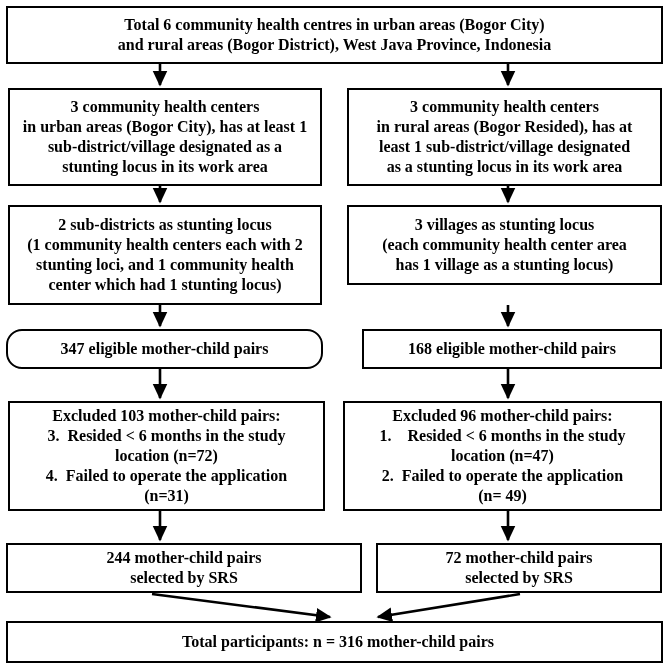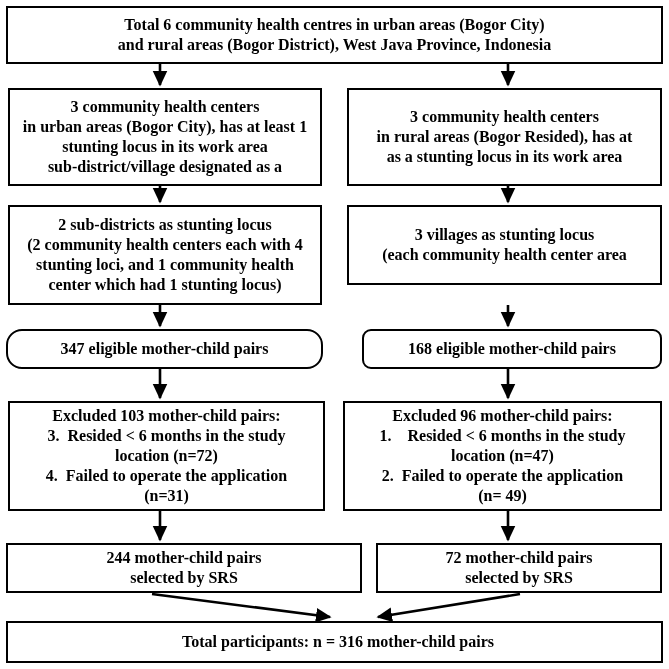--- a/index.html
+++ b/index.html
@@ -55,21 +55,21 @@
   
   #node-total        { left: 6px;   top: 6px;    width: 657px; height: 58px;  }
 
   #node-urban-chc    { left: 8px;   top: 88px;   width: 314px; height: 98px;  }
   #node-rural-chc    { left: 347px; top: 88px;   width: 315px; height: 98px;  }
 
   #node-urban-locus  { left: 8px;   top: 205px;  width: 314px; height: 100px; }
   #node-rural-locus  { left: 347px; top: 205px;  width: 315px; height: 80px; }
 
   #node-urban-elig   { left: 6px;   top: 329px;  width: 317px; height: 40px; border-radius: 16px;  }
-  #node-rural-elig   { left: 362px; top: 329px;  width: 300px; height: 40px; border-radius: 9px;  }
+  #node-rural-elig   { left: 362px; top: 329px;  width: 300px; height: 40px;  }
 
   #node-urban-excl   { left: 8px;   top: 401px;  width: 317px; height: 110px; justify-content: flex-end; }
   #node-rural-excl   { left: 343px; top: 401px;  width: 319px; height: 110px; }
 
   #node-urban-srs    { left: 6px;   top: 543px;  width: 356px; height: 50px;  }
   #node-rural-srs    { left: 376px; top: 543px;  width: 286px; height: 50px;  }
 
   #node-participants { left: 6px;   top: 621px;  width: 657px; height: 42px; padding-left: 12px;  }
 </style>
 </head>
@@ -115,46 +115,48 @@
     <div class="lines">
       <span class="ln">Total 6 community health centres in urban areas (Bogor City)</span>
       <span class="ln">and rural areas (Bogor District), West Java Province, Indonesia</span>
     </div>
   </div>
 
   <div class="node" id="node-urban-chc">
     <div class="lines">
       <span class="ln">3 community health centers</span>
       <span class="ln">in urban areas (Bogor City), has at least 1</span>
+      <span class="ln">sub-district/village designated as a</span>
       <span class="ln">stunting locus in its work area</span>
-      <span class="ln">sub-district/village designated as a</span>
     </div>
   </div>
 
   <div class="node" id="node-rural-chc">
     <div class="lines">
       <span class="ln">3 community health centers</span>
       <span class="ln">in rural areas (Bogor Resided), has at</span>
+      <span class="ln">least 1 sub-district/village designated</span>
       <span class="ln">as a stunting locus in its work area</span>
     </div>
   </div>
 
   <div class="node" id="node-urban-locus">
     <div class="lines">
       <span class="ln">2 sub-districts as stunting locus</span>
-      <span class="ln">(2 community health centers each with 4</span>
+      <span class="ln">(1 community health centers each with 2</span>
       <span class="ln">stunting loci, and 1 community health</span>
       <span class="ln">center which had 1 stunting locus)</span>
     </div>
   </div>
 
   <div class="node" id="node-rural-locus">
     <div class="lines">
       <span class="ln">3 villages as stunting locus</span>
       <span class="ln">(each community health center area</span>
+      <span class="ln">has 1 village as a stunting locus)</span>
     </div>
   </div>
 
   <div class="node" id="node-urban-elig">
     <div class="lines">
       <span class="ln">347 eligible mother-child pairs</span>
     </div>
   </div>
 
   <div class="node" id="node-rural-elig">

